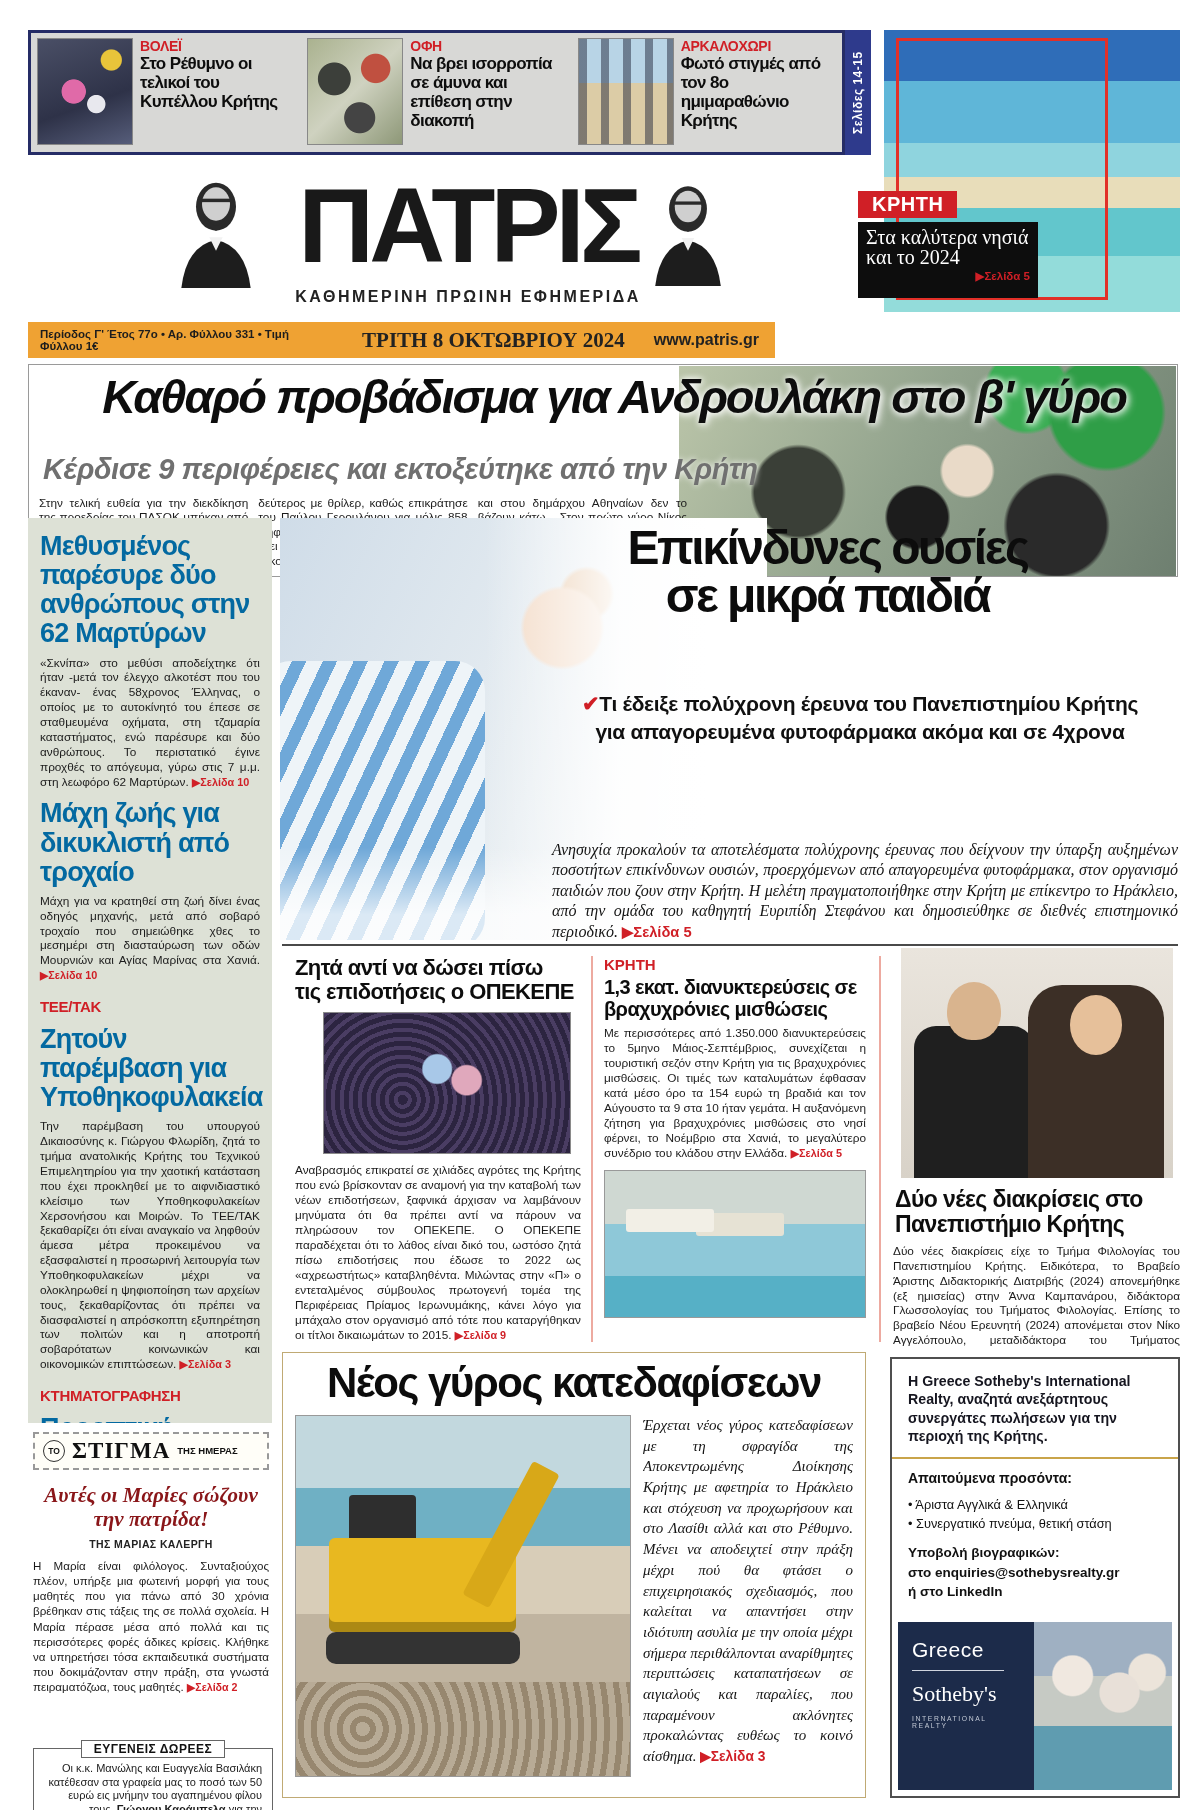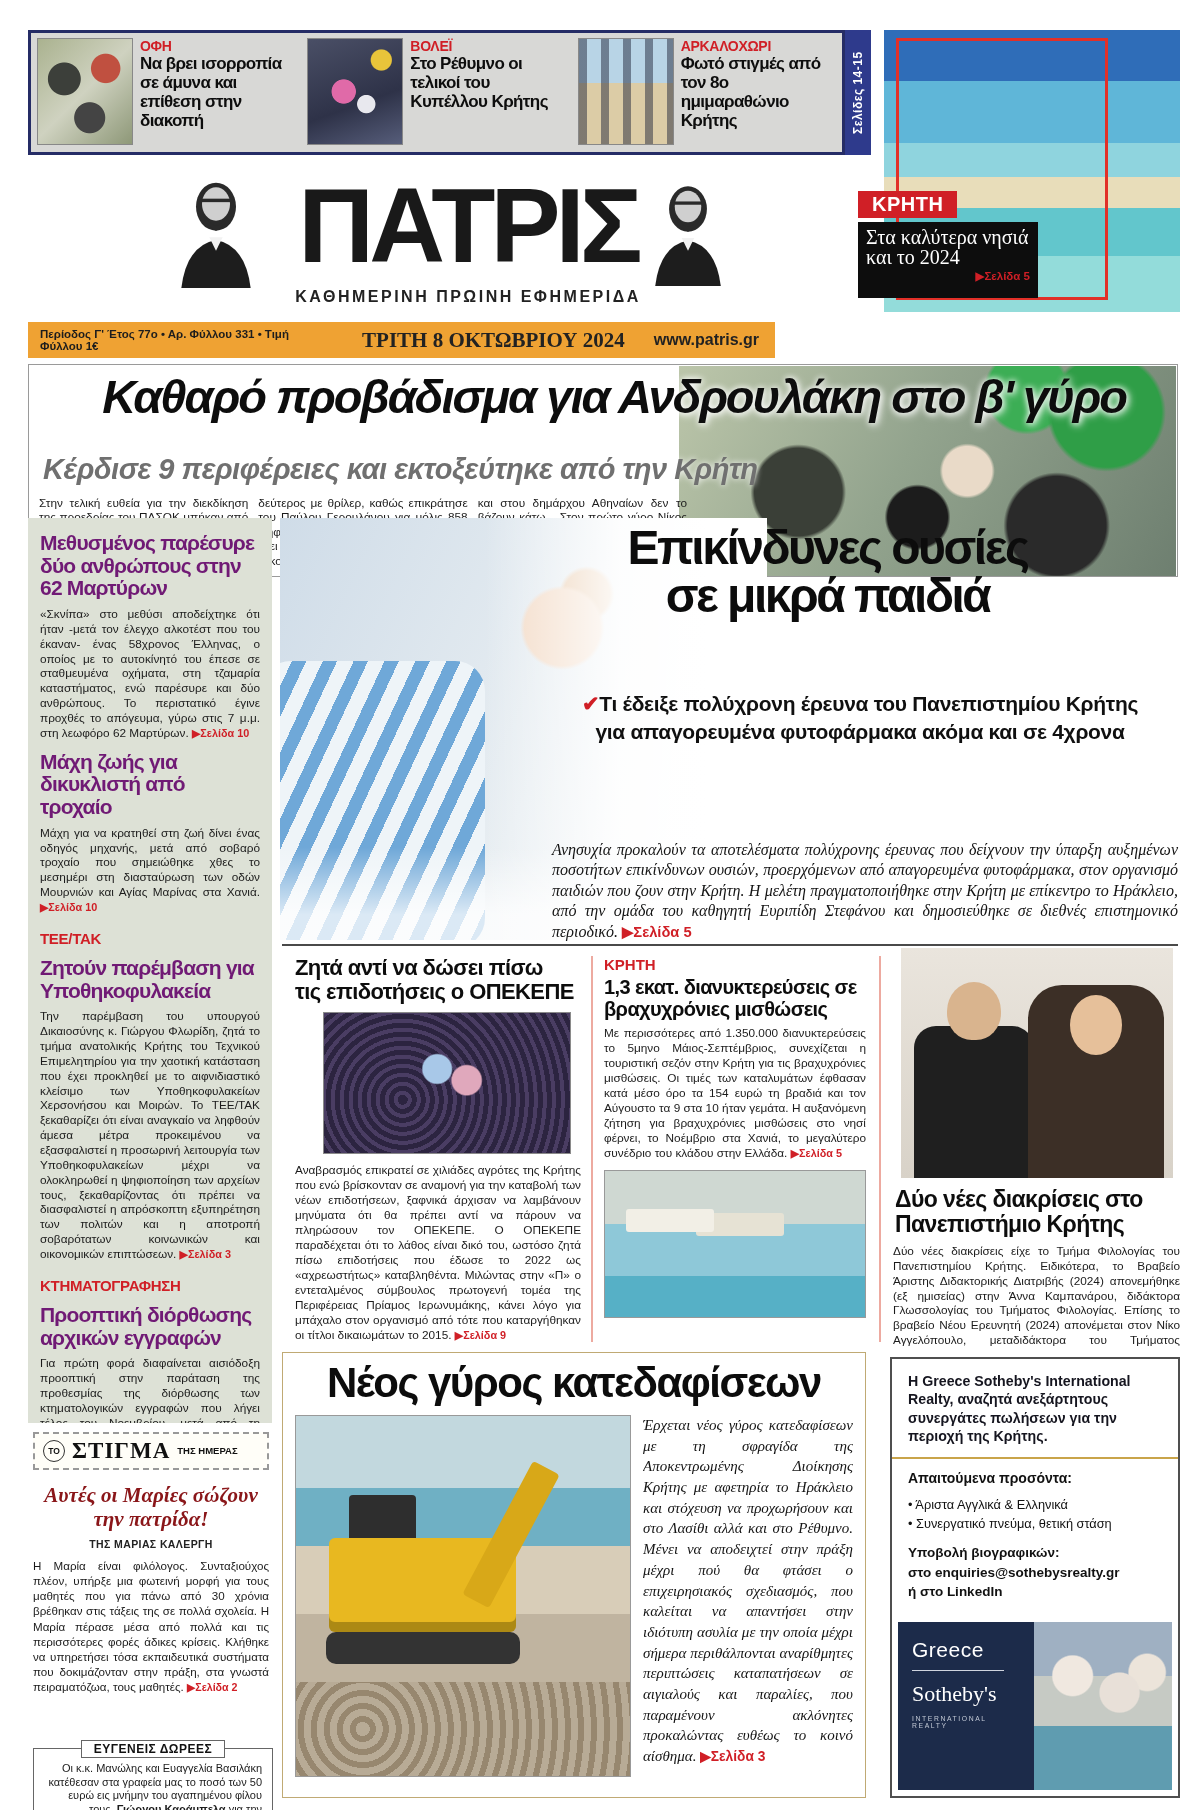--- a/index.html
+++ b/index.html
@@ -85,22 +85,22 @@
   .lead-subhead { position:absolute; left:14px; top:88px; font-size:29px;
     font-weight:bold; font-style:italic; letter-spacing:-0.5px; color:#707070;
     text-shadow:0 0 6px #fff; }
   .lead-cols { position:absolute; left:10px; top:131px; width:648px; height:76px;
     column-count:3; column-gap:10px; font-size:11.8px; line-height:1.22;
     text-align:justify; overflow:hidden; color:#1b1b1b; }
 
   
   .rail { left:28px; top:518px; width:244px; height:905px; background:#dde1d6;
     padding:12px 12px 10px; overflow:hidden; }
-  .rail h3 { font-size:21px; line-height:1.08; letter-spacing:-0.8px;
-    margin:10px 0 7px; color:#701a75; }
+  .rail h3 { font-size:27px; line-height:1.08; letter-spacing:-0.8px;
+    margin:10px 0 7px; color:#0369a1; }
   .rail h3:first-child { margin-top:2px; }
   .rail p { font-size:11.8px; line-height:1.26; text-align:justify; color:#1b1b1b; }
   .rail .kicker { color:#d01f26; font-weight:bold; font-size:15px; margin-top:15px;
     letter-spacing:-0.3px; }
 
   
   .baby { left:280px; top:518px; width:487px; height:422px; background:
     radial-gradient(circle at 58% 26%, #f2d9c4 0 9%, transparent 10%),
     radial-gradient(circle at 63% 18%, #e8c8a8 0 5%, transparent 6%),
     radial-gradient(circle at 26% 88%, #e8912a 0 8%, transparent 9%),
@@ -224,31 +224,31 @@
   .ref { color:#d01f26; font-weight:bold; font-style:normal;
     font-family:"Liberation Sans", sans-serif; font-size:0.92em; white-space:nowrap; }
 </style>
 </head>
 <body>
 
 <div class="page">
 
   <div class="abs teaser-strip">
     <div class="teaser">
+      <div class="ph t-volley"></div>
+      <div>
+        <div class="t-kicker">ΒΟΛΕΪ</div>
+        <div class="t-head">Στο Ρέθυμνο οι τελικοί του Κυπέλλου Κρήτης</div>
+      </div>
+    </div>
+    <div class="teaser">
       <div class="ph t-ofi"></div>
       <div>
         <div class="t-kicker">ΟΦΗ</div>
         <div class="t-head">Να βρει ισορροπία σε άμυνα και επίθεση στην διακοπή</div>
-      </div>
-    </div>
-    <div class="teaser">
-      <div class="ph t-volley"></div>
-      <div>
-        <div class="t-kicker">ΒΟΛΕΪ</div>
-        <div class="t-head">Στο Ρέθυμνο οι τελικοί του Κυπέλλου Κρήτης</div>
       </div>
     </div>
     <div class="teaser">
       <div class="ph t-marathon"></div>
       <div>
         <div class="t-kicker">ΑΡΚΑΛΟΧΩΡΙ</div>
         <div class="t-head">Φωτό στιγμές από τον 8ο ημιμαραθώνιο Κρήτης</div>
       </div>
     </div>
   </div>

